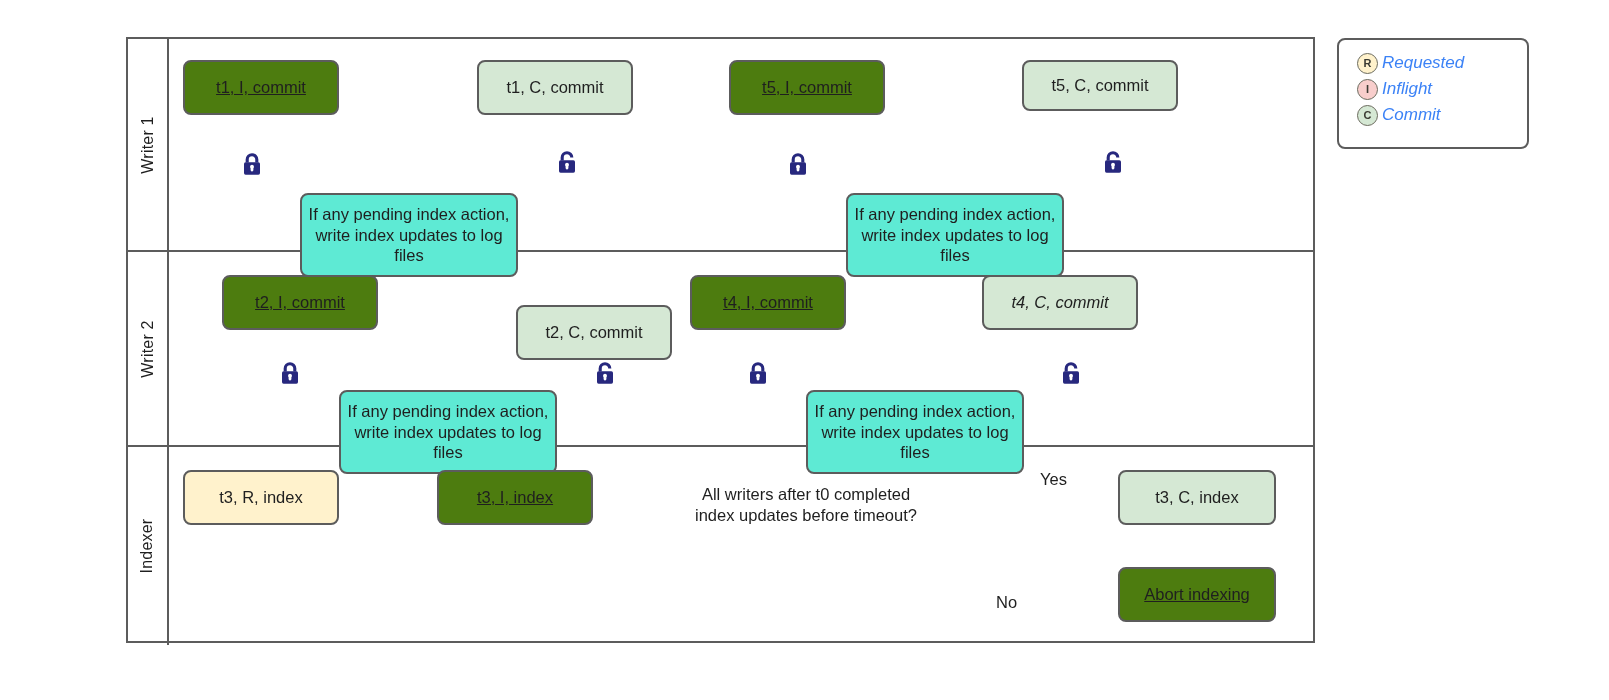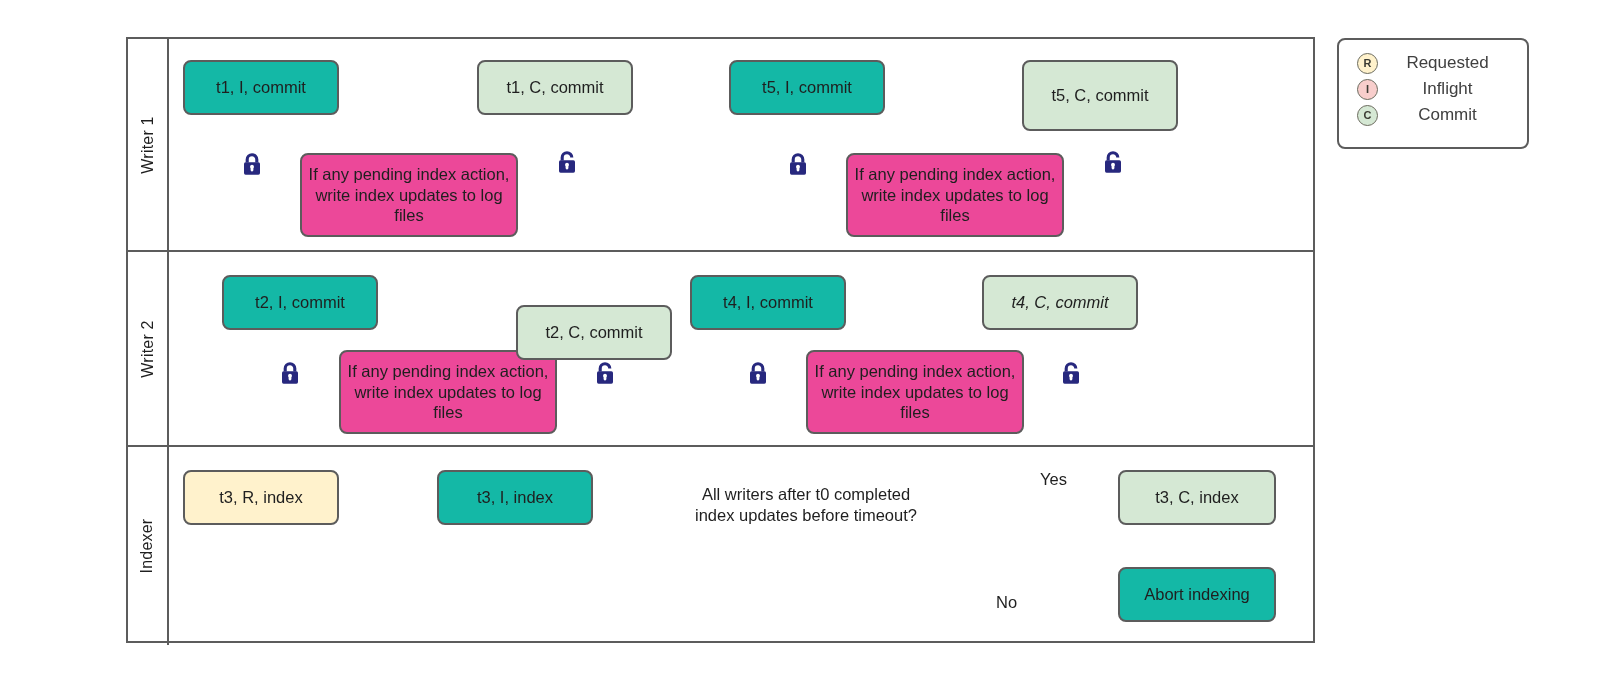--- a/index.html
+++ b/index.html
@@ -65,24 +65,24 @@
     border-radius: 8px;
     display: flex;
     align-items: center;
     justify-content: center;
     text-align: center;
     font-size: 16.5px;
     color: #1f1f1f;
     line-height: 1.25;
     padding: 2px 6px;
   }
-  .fill-inflight { background: #14b8a6; }
+  .fill-inflight { background: #4d7c0f; text-decoration: underline; }
   .fill-commit   { background: #d5e8d4; }
   .fill-req      { background: #fff2cc; }
-  .fill-white    { background: #ec4899; }
+  .fill-white    { background: #5eead4; margin-top: 40px; }
 
   .legend {
     position: absolute;
     left: 1337px;
     top: 38px;
     width: 192px;
     height: 111px;
     border: 2.5px solid #5c5c5c;
     border-radius: 8px;
     background: #ffffff;
@@ -102,24 +102,24 @@
     display: flex;
     align-items: center;
     justify-content: center;
     font-size: 11px;
     font-weight: bold;
     color: #3b3b33;
     flex: 0 0 auto;
   }
   .legend-label {
     flex: 1 1 auto;
-    text-align: center;
     font-size: 17px;
-    color: #404040;
+    color: #3b82f6;
     padding-left: 4px;
+    font-style: italic;
   }
   .lock {
     position: absolute;
     width: 22px;
     height: 24px;
   }
   .edge-label {
     position: absolute;
     font-size: 16.5px;
     color: #1f1f1f;
@@ -191,21 +191,21 @@
 <div class="node fill-inflight" style="left:183px;top:60px;width:156px;height:55px;">t1, I, commit</div>
 
 <div class="node fill-white" style="left:300px;top:153px;width:218px;height:84px;">If any pending index action, write index updates to log files</div>
 
 <div class="node fill-commit" style="left:477px;top:60px;width:156px;height:55px;">t1, C, commit</div>
 
 <div class="node fill-inflight" style="left:729px;top:60px;width:156px;height:55px;">t5, I, commit</div>
 
 <div class="node fill-white" style="left:846px;top:153px;width:218px;height:84px;">If any pending index action, write index updates to log files</div>
 
-<div class="node fill-commit" style="left:1022px;top:60px;width:156px;height:71px;">t5, C, commit</div>
+<div class="node fill-commit" style="left:1022px;top:60px;width:156px;height:51px;">t5, C, commit</div>
 
 <div class="node fill-inflight" style="left:222px;top:275px;width:156px;height:55px;">t2, I, commit</div>
 
 <div class="node fill-white" style="left:339px;top:350px;width:218px;height:84px;">If any pending index action, write index updates to log files</div>
 
 <div class="node fill-commit" style="left:516px;top:275px;width:156px;height:55px;margin-top:30px;">t2, C, commit</div>
 
 <div class="node fill-inflight" style="left:690px;top:275px;width:156px;height:55px;">t4, I, commit</div>
 
 <div class="node fill-white" style="left:806px;top:350px;width:218px;height:84px;">If any pending index action, write index updates to log files</div>

